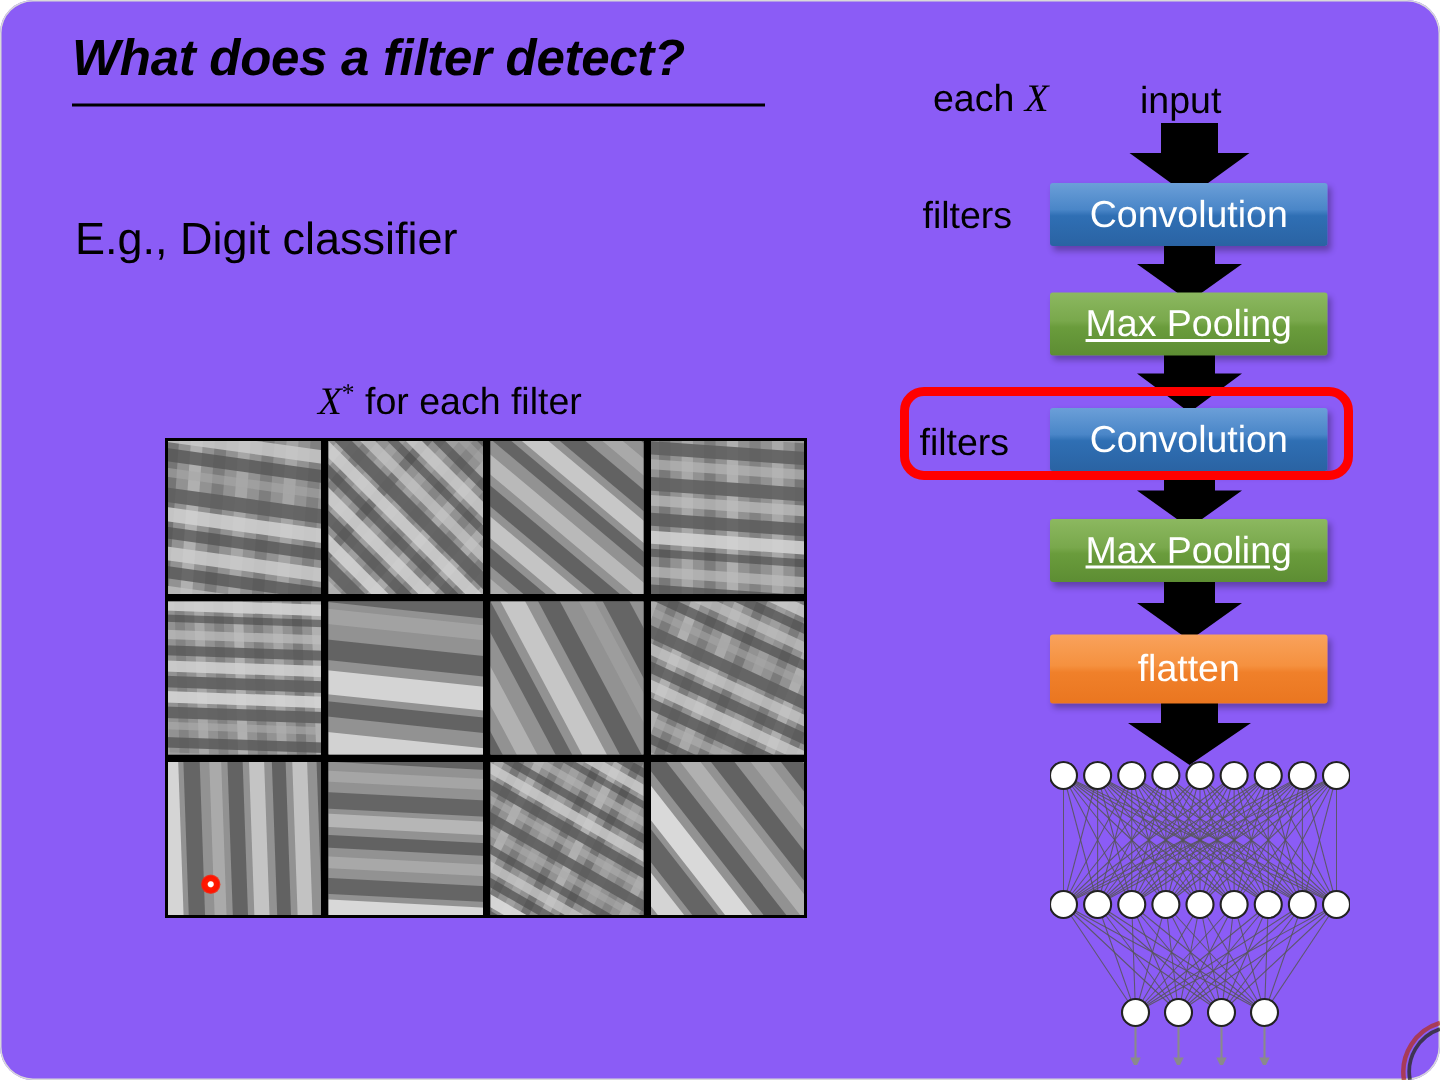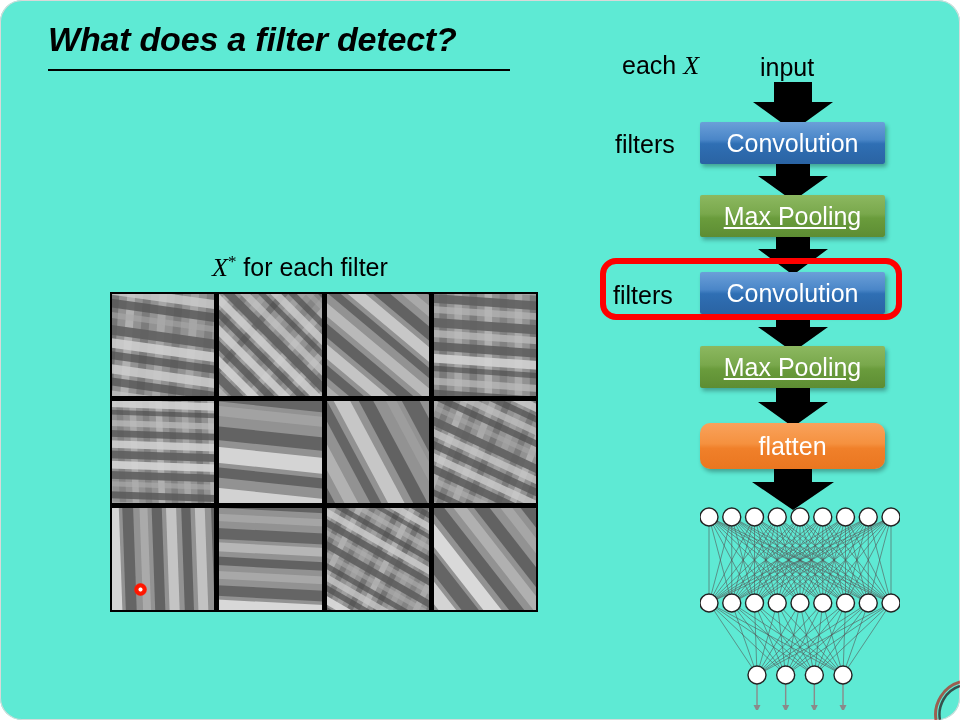--- a/index.html
+++ b/index.html
@@ -9,21 +9,21 @@
   body {
     width: 960px; height: 720px;
     font-family: "Liberation Sans", sans-serif;
     overflow: hidden;
     position: relative;
   }
   #slide {
     position: absolute;
     left: 0; top: 0;
     width: 960px; height: 720px;
-    background: #5eead4;
+    background: #8b5cf6;
     border-radius: 22px;
     box-shadow: inset 0 0 0 1px #d9d9d9;
     overflow: hidden;
   }
 
   
   #title {
     position: absolute;
     left: 48px; top: 20px;
     font-size: 34px;
@@ -154,20 +154,21 @@
   }
 </style>
 </head>
 <body>
 
 <div id="slide">
 
   <div id="title">What does a filter detect?</div>
   <div id="title-rule"></div>
 
+  <div id="eg-line">E.g., Digit classifier</div>
 
   <div id="xstar-line"><span class="mathvar">X</span><span class="mathsup">*</span><span> for each filter</span></div>
 
   <div id="filter-grid">
       <div class="filter-tile">
         <svg class="tex" viewBox="0 0 100 100" preserveAspectRatio="none">
           <rect x="0" y="0" width="100" height="100" fill="#909090"></rect>
           <g transform="rotate(94 50 50)">
             <rect x="-50" y="-50.00" width="200" height="5.56" fill="rgb(100,100,100)" opacity="0.42"></rect>
             <rect x="-50" y="-38.89" width="200" height="5.56" fill="rgb(193,193,193)" opacity="0.42"></rect>
@@ -681,21 +682,21 @@
 
       <polygon points="776,388 810,388 810,402 828,402 793,427 758,402 776,402" fill="#000000"></polygon>
 
       <polygon points="774,467 812,467 812,482 834,482 793,510 752,482 774,482" fill="#000000"></polygon>
     </svg>
 
     <div class="stage blue" style="top:122px;">Convolution</div>
     <div class="stage green" style="top:195px;">Max Pooling</div>
     <div class="stage blue" style="top:272px;">Convolution</div>
     <div class="stage green" style="top:346px;">Max Pooling</div>
-    <div class="stage orange" style="top:423px;border-radius:10px;">flatten</div>
+    <div class="stage orange" style="top:423px;">flatten</div>
 
     <div id="red-highlight"></div>
 
     <svg id="nn" width="200" height="205">
         <line x1="9" y1="12" x2="9" y2="98" stroke="#555555" stroke-width="0.7" opacity="0.85"></line>
         <line x1="9" y1="12" x2="31.75" y2="98" stroke="#555555" stroke-width="0.7" opacity="0.85"></line>
         <line x1="9" y1="12" x2="54.5" y2="98" stroke="#555555" stroke-width="0.7" opacity="0.85"></line>
         <line x1="9" y1="12" x2="77.25" y2="98" stroke="#555555" stroke-width="0.7" opacity="0.85"></line>
         <line x1="9" y1="12" x2="100" y2="98" stroke="#555555" stroke-width="0.7" opacity="0.85"></line>
         <line x1="9" y1="12" x2="122.75" y2="98" stroke="#555555" stroke-width="0.7" opacity="0.85"></line>

